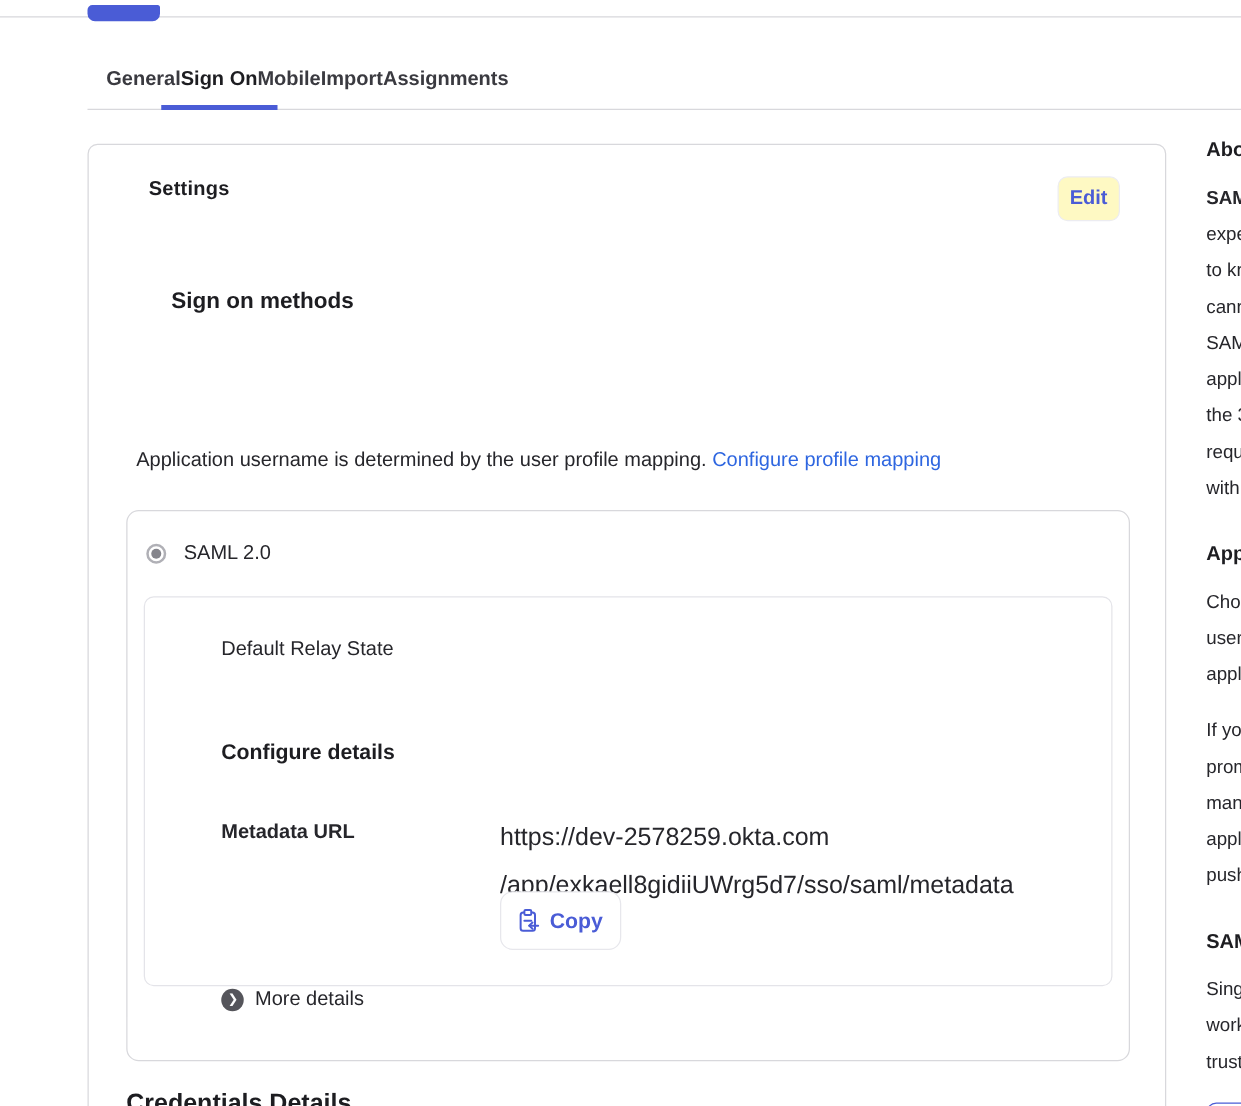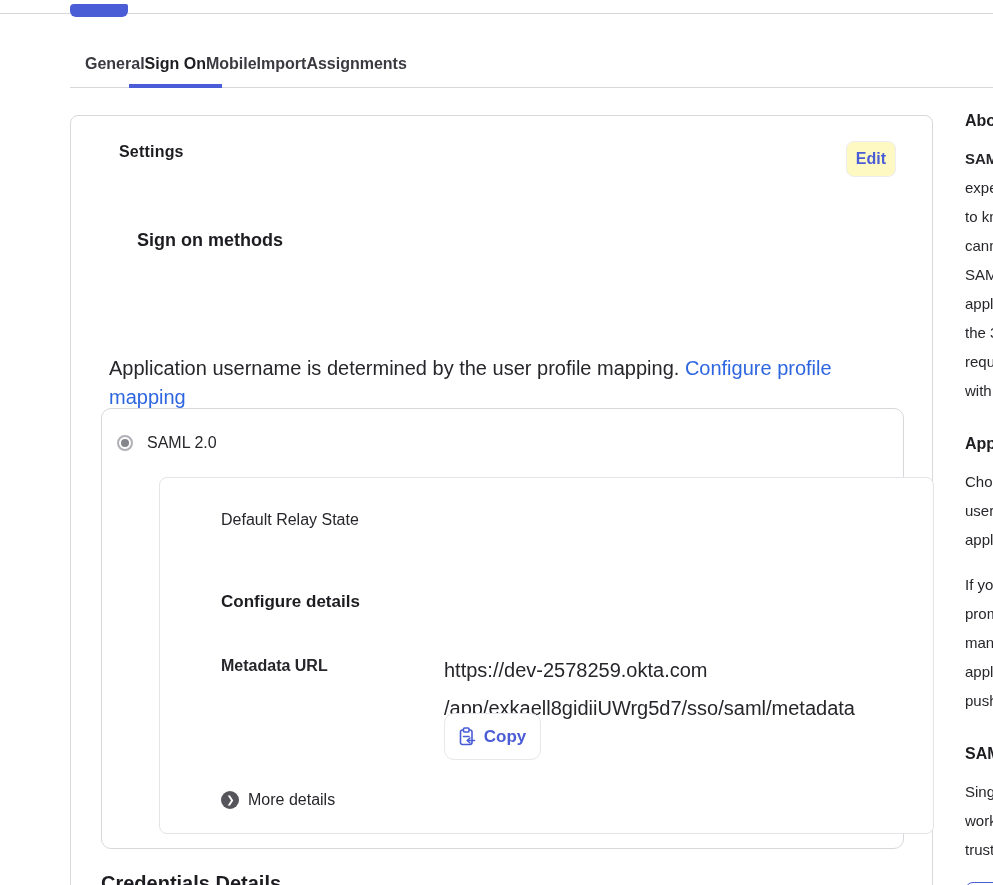--- a/index.html
+++ b/index.html
@@ -31,33 +31,33 @@
   
   .card{position:absolute;left:70px;top:115px;width:863px;height:1100px;background:#fff;
     border:1px solid var(--c-border);border-radius:8px;}
   .card-title{position:absolute;left:48px;top:27px;font-size:16px;font-weight:700;color:var(--c-text);letter-spacing:.2px;}
   .edit-btn{position:absolute;top:25px;right:36px;padding:8px 9px;background:#fef9c3;
     border:1px solid #ececf1;border-radius:8px;font-size:16px;font-weight:700;color:var(--c-accent);cursor:pointer;
     font-family:"Liberation Sans",sans-serif;}
   .section-title{position:absolute;left:38px;top:114px;font-size:18px;font-weight:700;color:var(--c-text);margin-left:28px;}
   .para1{position:absolute;left:38px;top:166px;width:756px;font-size:16px;line-height:29px;color:var(--c-body);}
   .para1 sup{font-size:11px;}
-  .para2{position:absolute;left:38px;top:238px;width:780px;font-size:20px;line-height:29px;color:var(--c-body);}
+  .para2{position:absolute;left:38px;top:238px;width:780px;font-size:16px;line-height:29px;color:var(--c-body);}
   .link{color:var(--c-link);text-decoration:none;cursor:pointer;}
   
   .radio-box{position:absolute;left:30px;top:292px;width:803px;height:441px;
     border:1px solid var(--c-border);border-radius:10px;background:#fff;}
   .radio-row{position:absolute;left:15px;top:25px;display:flex;align-items:center;gap:14px;cursor:pointer;}
   .radio{width:16px;height:16px;border-radius:50%;border:2px solid #b0b0b6;background:#fff;
     display:flex;align-items:center;justify-content:center;}
   .radio .dot{width:8px;height:8px;border-radius:50%;background:#85858c;}
   .radio-label{font-size:16px;color:var(--c-body);}
   
-  .inner-box{position:absolute;left:13px;top:68px;width:775px;height:357px;
-    border:1px solid #e4e4e9;border-radius:8px;background:#fff;margin-left:44px;}
+  .inner-box{position:absolute;left:13px;top:68px;width:775px;height:312px;
+    border:1px solid #e4e4e9;border-radius:8px;background:#fff;}
   .relay-label{position:absolute;left:61px;top:33px;font-size:16px;color:var(--c-body);}
   .metadata-title{position:absolute;left:61px;top:114px;font-size:17px;font-weight:600;color:var(--c-text);}
   .url-label{position:absolute;left:61px;top:173px;font-size:16px;line-height:29px;color:var(--c-body);font-weight:bold;}
   .url-value{position:absolute;left:284px;top:173px;font-size:20px;line-height:38px;color:var(--c-body);
     white-space:pre-line;}
   .copy-btn{position:absolute;left:284px;top:235px;width:97px;height:47px;background:#fff;
     border:1px solid #e7e7ec;border-radius:10px;display:flex;align-items:center;justify-content:center;gap:8px;
     cursor:pointer;font-family:"Liberation Sans",sans-serif;}
   .copy-btn .lbl{font-size:17px;font-weight:700;color:var(--c-accent);}
   .more-row{position:absolute;left:61px;top:313px;display:flex;align-items:center;gap:9px;cursor:pointer;}

